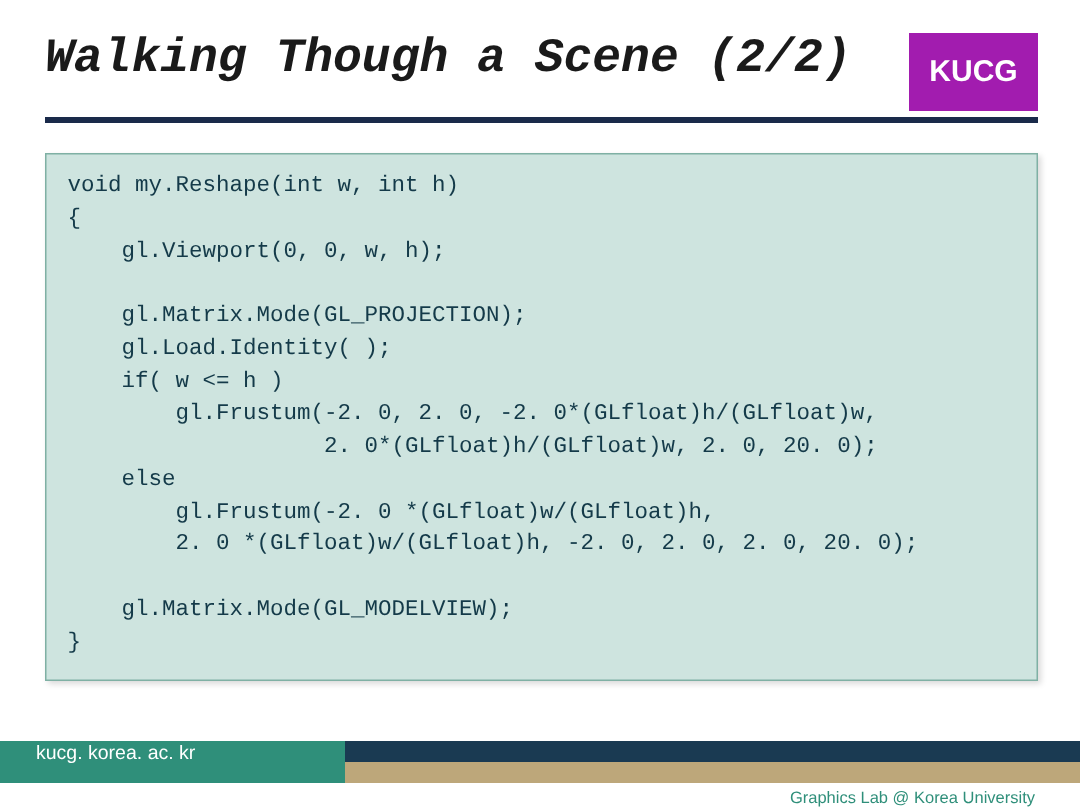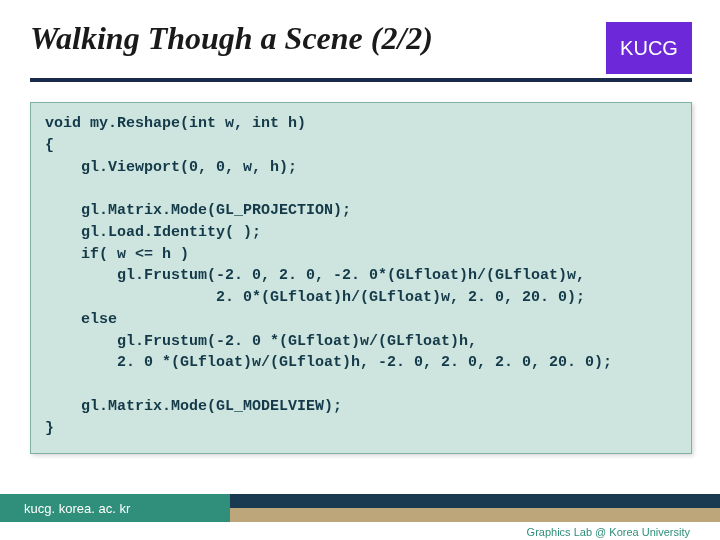--- a/index.html
+++ b/index.html
@@ -13,35 +13,35 @@
   }
   .slide {
     width: 720px;
     height: 540px;
     position: relative;
   }
   .title {
     position: absolute;
     top: 20px;
     left: 30px;
-    font-family: Liberation Serif, serif;
+    font-family: Liberation Mono, monospace;
     font-style: italic;
     font-weight: 900;
     font-size: 32px;
     color: #1a1a1a;
   }
   .kucg-badge {
     position: absolute;
     top: 22px;
     right: 28px;
     width: 86px;
     height: 52px;
-    background: #6d28d9;
+    background: #a21caf;
     color: #ffffff;
-    font-weight: normal;
+    font-weight: bold;
     font-size: 20px;
     display: flex;
     align-items: center;
     justify-content: center;
   }
   .title-rule {
     position: absolute;
     top: 78px;
     left: 30px;
     right: 28px;
@@ -52,36 +52,36 @@
     position: absolute;
     top: 102px;
     left: 30px;
     right: 28px;
     background: #cee4df;
     border: 1px solid #7fb0a4;
     box-shadow: 2px 2px 4px rgba(0,0,0,0.15);
     padding: 10px 14px 14px 14px;
     font-family: "Courier New", monospace;
     font-size: 15px;
-    font-weight: bold;
+    font-weight: normal;
     color: #143a49;
     line-height: 1.45;
     white-space: pre;
   }
   .footer-bar {
     position: absolute;
     left: 0;
     bottom: 18px;
     width: 230px;
     height: 28px;
     background: #2f8f7a;
     color: #ffffff;
     font-size: 13px;
     display: flex;
-    align-items: center;
+    align-items: flex-start;
     padding-left: 24px;
   }
   .footer-rule-dark {
     position: absolute;
     left: 230px;
     right: 0;
     bottom: 32px;
     height: 14px;
     background: #1a3a52;
   }

